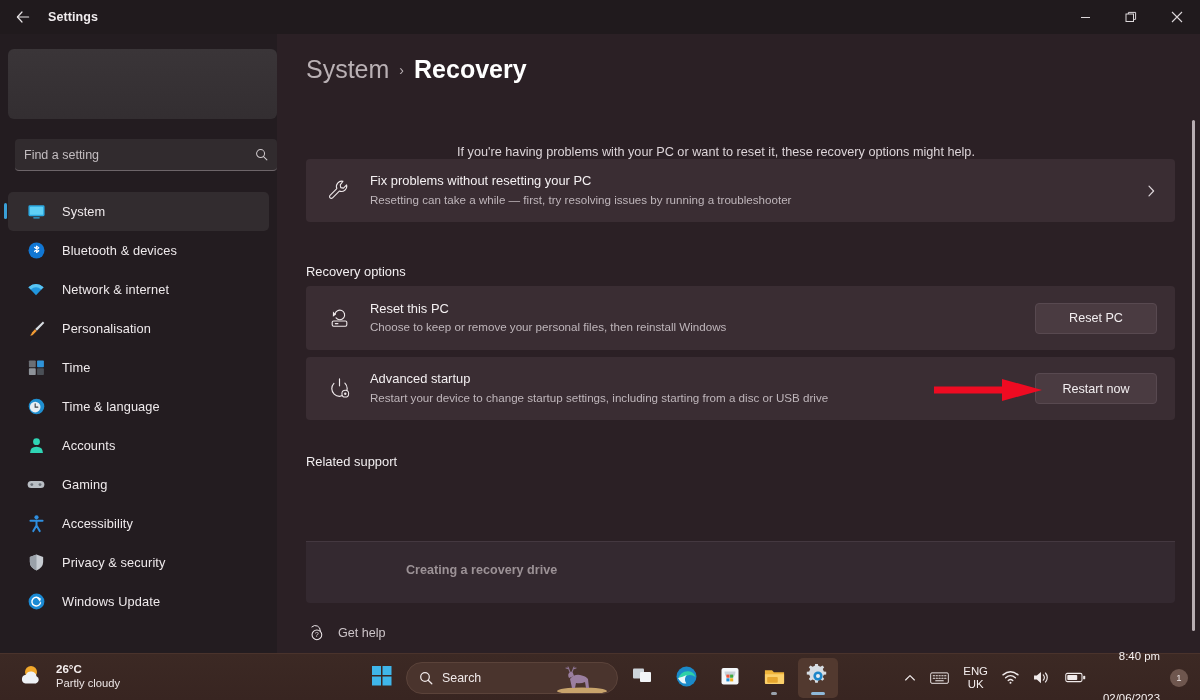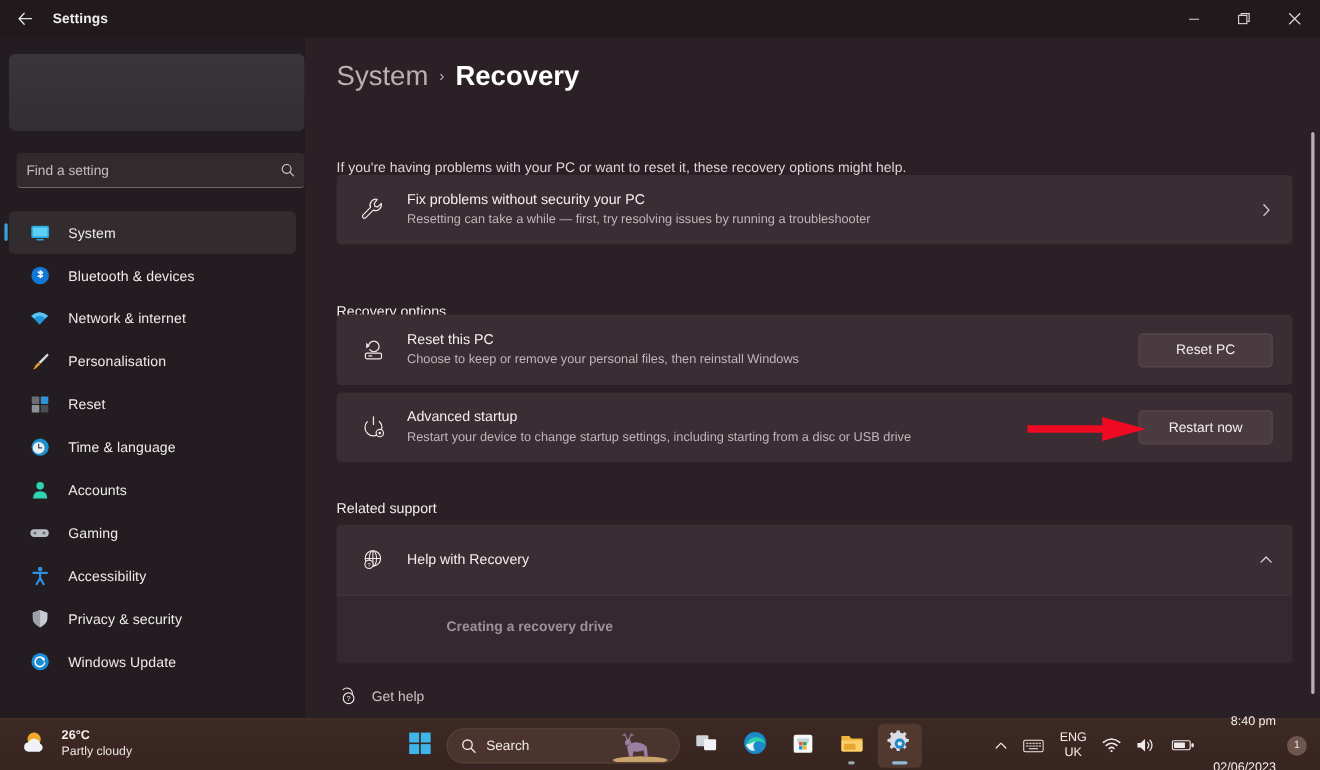--- a/index.html
+++ b/index.html
@@ -80,21 +80,21 @@
     background: #2b2025;
     overflow: hidden;
   }
   .crumbs { position: absolute; left: 29px; top: 21px; display: flex; align-items: baseline; }
   .crumb-root { font-size: 25px; color: #b9b0b4; font-weight: 400; }
   .crumb-sep { font-size: 14px; color: #b9b0b4; margin: 0 10px; position: relative; top: -3px; }
   .crumb-cur { font-size: 25px; color: #ffffff; font-weight: 600; }
 
   .intro {
     position: absolute; left: 29px; top: 110px; width: 820px;
-    font-size: 12.7px; color: #ddd5d9; line-height: 1.4;
+    font-size: 12.7px; color: #ddd5d9; line-height: 1.4; text-align: center;
   }
 
   .card {
     position: absolute; left: 29px; width: 869px;
     background: #3a2d33; border-radius: 4px;
   }
   .card-row { display: flex; align-items: center; height: 100%; padding: 0 18px 0 16px; }
   .card-ico {
     width: 34px; height: 34px; flex: none; display: flex; align-items: center; justify-content: center;
     color: #eee8ea; margin-right: 14px;
@@ -280,21 +280,21 @@
 
       <div class="navitem">
         <span class="nav-ico">
           <svg width="19" height="19" viewBox="0 0 20 20">
             <rect x="2" y="2.5" width="7.2" height="7.2" rx="0.8" fill="#6b6f75"></rect>
             <rect x="10.6" y="2.5" width="7.2" height="7.2" rx="0.8" fill="#2f93d8"></rect>
             <rect x="2" y="10.8" width="7.2" height="7.2" rx="0.8" fill="#8d9299"></rect>
             <rect x="10.6" y="10.8" width="7.2" height="7.2" rx="0.8" fill="#4a4f56"></rect>
           </svg>
         </span>
-        <span class="nav-label">Reset</span>
+        <span class="nav-label">Time</span>
       </div>
 
       <div class="navitem">
         <span class="nav-ico">
           <svg width="19" height="19" viewBox="0 0 20 20">
             <circle cx="10" cy="10" r="8.2" fill="#1f8fd0"></circle>
             <circle cx="8.6" cy="10.6" r="5.6" fill="#e8eef3"></circle>
             <path d="M8.6 7.2 V10.7 H11.4" stroke="#3b4147" stroke-width="1.15" fill="none" stroke-linecap="round"></path>
           </svg>
         </span>
@@ -368,32 +368,32 @@
     <div class="intro">If you're having problems with your PC or want to reset it, these recovery options might help.</div>
 
     <div class="card" style="top:125px; height:63px;">
       <div class="card-row">
         <span class="card-ico">
           <svg width="25" height="25" viewBox="0 0 26 26">
             <path d="M16.6 3.4 a5.6 5.6 0 0 0 -6.4 7.6 L3.2 18 a1.8 1.8 0 0 0 2.6 2.6 l7 -7 a5.6 5.6 0 0 0 7.6 -6.4 l-3.3 3.3 -2.8 -0.5 -0.5 -2.8 Z" stroke="#eee8ea" stroke-width="1.15" fill="none" stroke-linejoin="round"></path>
           </svg>
         </span>
         <div class="card-text">
-          <div class="card-title">Fix problems without security your PC</div>
+          <div class="card-title">Fix problems without resetting your PC</div>
           <div class="card-sub">Resetting can take a while — first, try resolving issues by running a troubleshooter</div>
         </div>
         <span class="chev">
           <svg width="12" height="12" viewBox="0 0 12 12">
             <path d="M4 1.2 L8.6 6 L4 10.8" stroke="#ddd5d9" stroke-width="1.2" fill="none" stroke-linecap="round" stroke-linejoin="round"></path>
           </svg>
         </span>
       </div>
     </div>
 
-    <div class="section-h" style="top:241px;">Recovery options</div>
+    <div class="section-h" style="top:230px;">Recovery options</div>
 
     <div class="card" style="top:252px; height:64px;">
       <div class="card-row">
         <span class="card-ico">
           <svg width="25" height="25" viewBox="0 0 26 26">
             <path d="M8.4 8.6 A5 5 0 1 1 9.4 12.4" stroke="#eee8ea" stroke-width="1.15" fill="none" stroke-linecap="round"></path>
             <path d="M6.2 5.6 L9.4 8.9 L6.1 11.2 Z" fill="#eee8ea"></path>
             <rect x="5.4" y="15.6" width="15.2" height="5.4" rx="1.4" stroke="#eee8ea" stroke-width="1.15" fill="none"></rect>
             <path d="M8.6 18.3 H11.4" stroke="#eee8ea" stroke-width="1.1" stroke-linecap="round"></path>
           </svg>
@@ -424,41 +424,20 @@
       </div>
     </div>
 
     <svg class="arrow-anno" style="left:655px; top:338px; width:115px; height:36px;" viewBox="0 0 115 36">
       <path d="M2 18 H78" stroke="#ee0b22" stroke-width="7" stroke-linecap="butt"></path>
       <path d="M70 7 L110 18 L70 29 Z" fill="#ee0b22"></path>
     </svg>
 
     <div class="section-h" style="top:420px;">Related support</div>
 
-    <div class="card" style="top:443px; height:64px; border-radius:4px 4px 0 0;">
-      <div class="card-row">
-        <span class="card-ico">
-          <svg width="24" height="24" viewBox="0 0 26 26">
-            <circle cx="13" cy="11.6" r="7.6" stroke="#eee8ea" stroke-width="1.15" fill="none"></circle>
-            <path d="M13 4 V19.2 M5.4 11.6 H20.6" stroke="#eee8ea" stroke-width="1.05"></path>
-            <ellipse cx="13" cy="11.6" rx="3.6" ry="7.6" stroke="#eee8ea" stroke-width="1.05" fill="none"></ellipse>
-            <circle cx="9.2" cy="17.4" r="4.1" fill="#3a2d33" stroke="#eee8ea" stroke-width="1.15"></circle>
-            <text x="9.2" y="19.5" font-size="5.6" fill="#eee8ea" text-anchor="middle" font-family="Liberation Sans, sans-serif">?</text>
-          </svg>
-        </span>
-        <div class="card-text">
-          <div class="card-title">Help with Recovery</div>
-        </div>
-        <span class="chev">
-          <svg width="12" height="12" viewBox="0 0 12 12">
-            <path d="M1.4 8 L6 3.4 L10.6 8" stroke="#ddd5d9" stroke-width="1.2" fill="none" stroke-linecap="round" stroke-linejoin="round"></path>
-          </svg>
-        </span>
-      </div>
-    </div>
 
     <div class="expander-body" style="top:507px; height:62px;">
       <div class="sub-link" style="top:21px; left:100px; position:absolute;">Creating a recovery drive</div>
     </div>
 
     <div class="gethelp">
       <span class="gethelp-ico">
         <svg width="18" height="18" viewBox="0 0 20 20">
           <path d="M5.4 3.2 A5.6 5.6 0 0 1 14.8 7.4" stroke="#efe9ec" stroke-width="1.1" fill="none" stroke-linecap="round"></path>
           <circle cx="11" cy="12" r="5.4" fill="#2b2025" stroke="#efe9ec" stroke-width="1.15"></circle>

